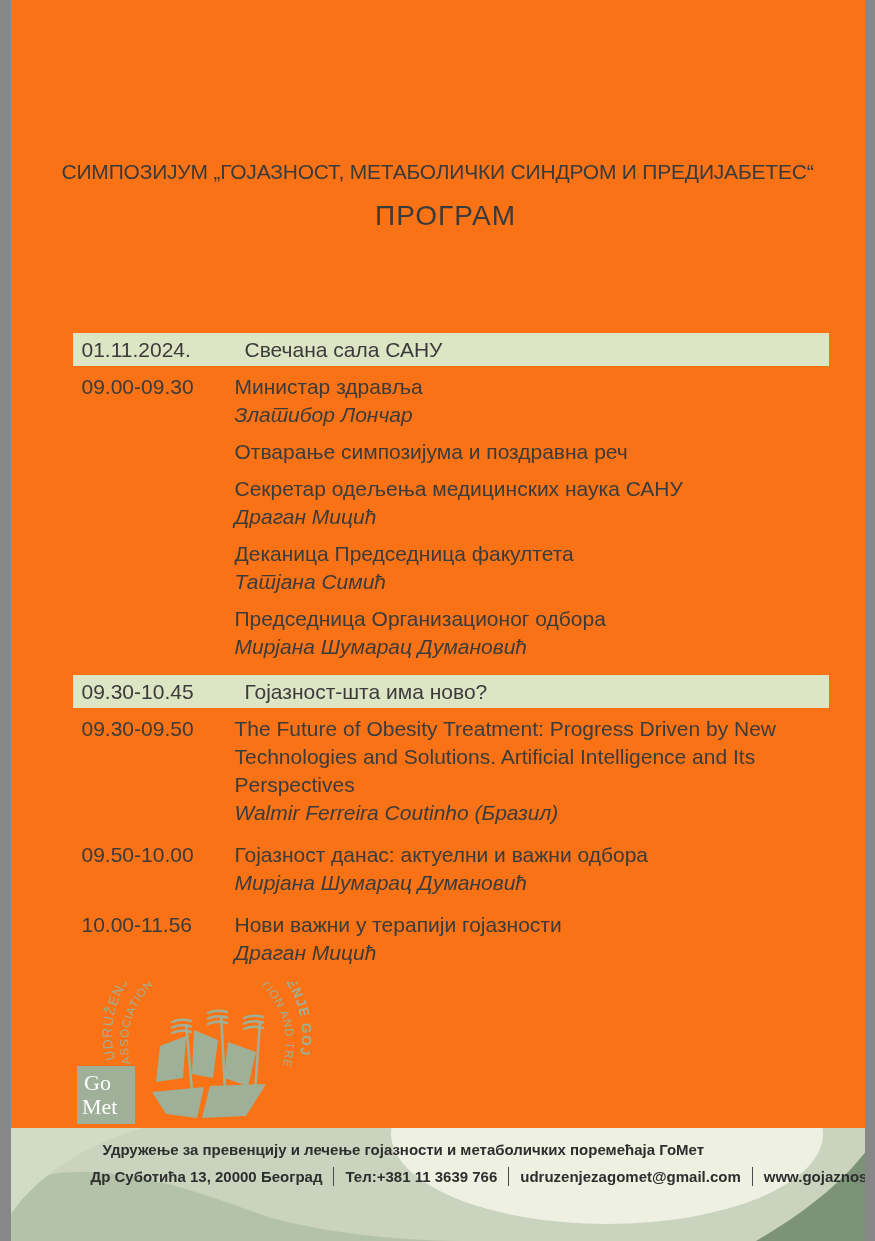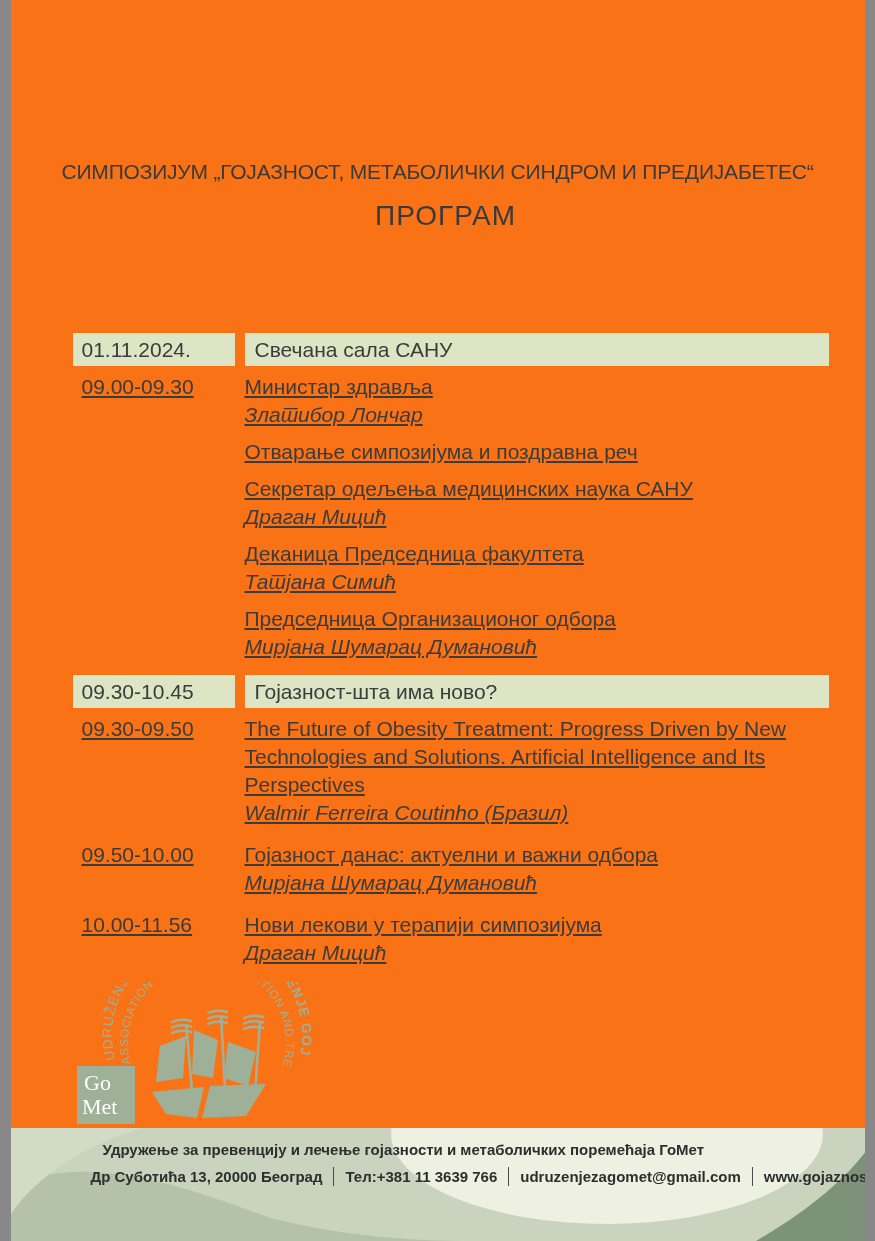--- a/index.html
+++ b/index.html
@@ -23,29 +23,29 @@
     position:absolute;top:160px;left:0;width:100%;
     text-align:center;font-size:21px;font-weight:400;letter-spacing:-0.2px;
     margin:0;color:#3a3a3a;
   }
   .prog-title{
     position:absolute;top:200px;left:8px;width:100%;
     text-align:center;font-size:28px;font-weight:400;letter-spacing:1px;
     margin:0;color:#3a3a3a;
   }
   .schedule{position:absolute;left:62px;top:333px;width:756px;font-size:21px;}
-  .row{display:grid;grid-template-columns:162px 1fr;column-gap:10px;}
+  .row{display:grid;grid-template-columns:162px 1fr;}
   .row.header{margin:0 0 7px 0;}
   .row.header .cell{
     background:var(--row_highlight);height:33px;line-height:33px;
     white-space:nowrap;overflow:hidden;
   }
   .row.header .time{padding-left:9px;}
   .row.header .htitle{padding-left:10px;}
-  .row.session{margin:0 0 5px 0;text-decoration:underline;}
+  .row.session{margin:0 0 5px 0;}
   .row.session .time{padding-left:9px;line-height:28px;}
   .item{margin-bottom:9px;}
   .item .ititle{line-height:28px;}
   .item .speaker{line-height:28px;font-style:italic;}
   
   .logo-svg{position:absolute;left:56px;top:982px;}
   .logo-fill{fill:var(--logo_green);}
   .logo-stroke{stroke:var(--logo_green);fill:none;}
   .arc-text{fill:var(--logo_green);font-family:"Liberation Sans","DejaVu Sans",sans-serif;}
   .arc-outer{font-size:13.5px;letter-spacing:1.2px;}
@@ -136,21 +136,21 @@
       <div class="ititle">Гојазност данас: актуелни и важни одбора</div>
       <div class="speaker">Мирјана Шумарац Думановић</div>
     </div>
   </div>
     </div>
 
     <div class="row session">
       <div class="time">10.00-11.56</div>
       <div class="content">
     <div class="item">
-      <div class="ititle">Нови лекови у терапији симпозијума</div>
+      <div class="ititle">Нови важни у терапији гојазности</div>
       <div class="speaker">Драган Мицић</div>
     </div>
   </div>
     </div>
   </div>
 
   <svg class="logo-svg" width="270" height="148" viewBox="0 0 270 148" aria-hidden="true">
     <defs>
       <path id="arcOuter" d="M 48.2,77.4 A 95,95 0 1,1 231.8,77.4"></path>
       <path id="arcInner" d="M 63.7,81.5 A 79,79 0 1,1 216.3,81.5"></path>

